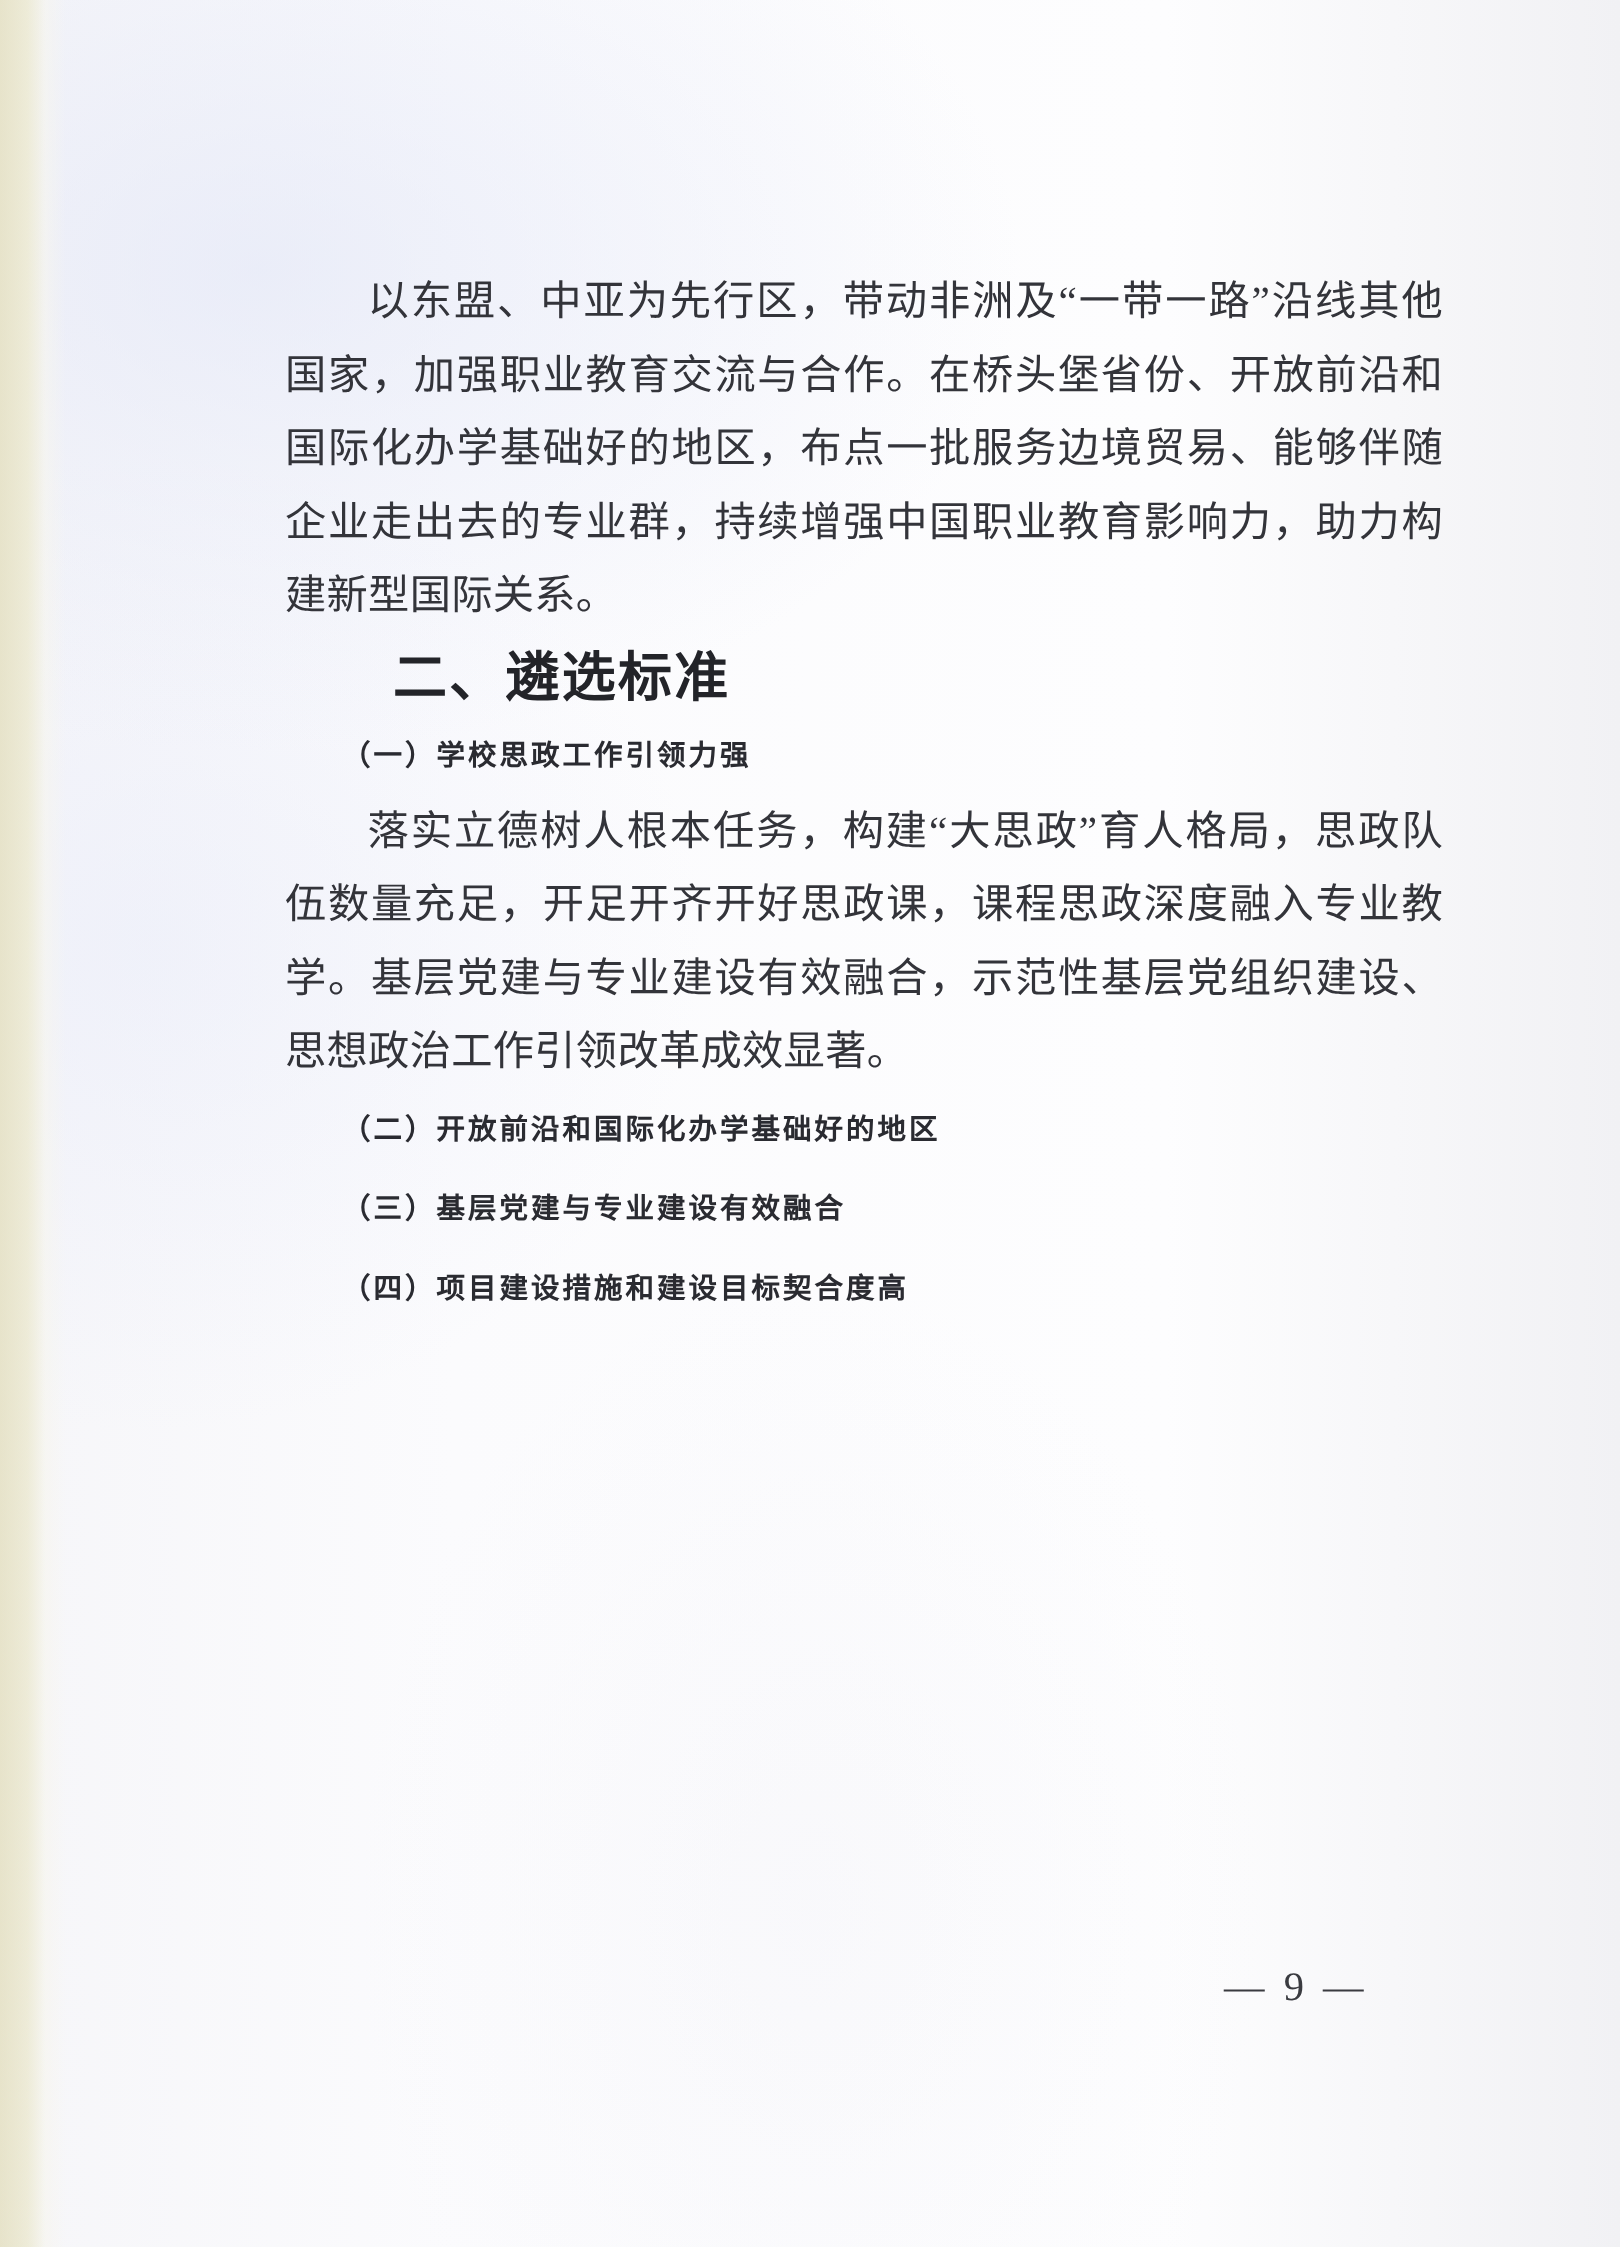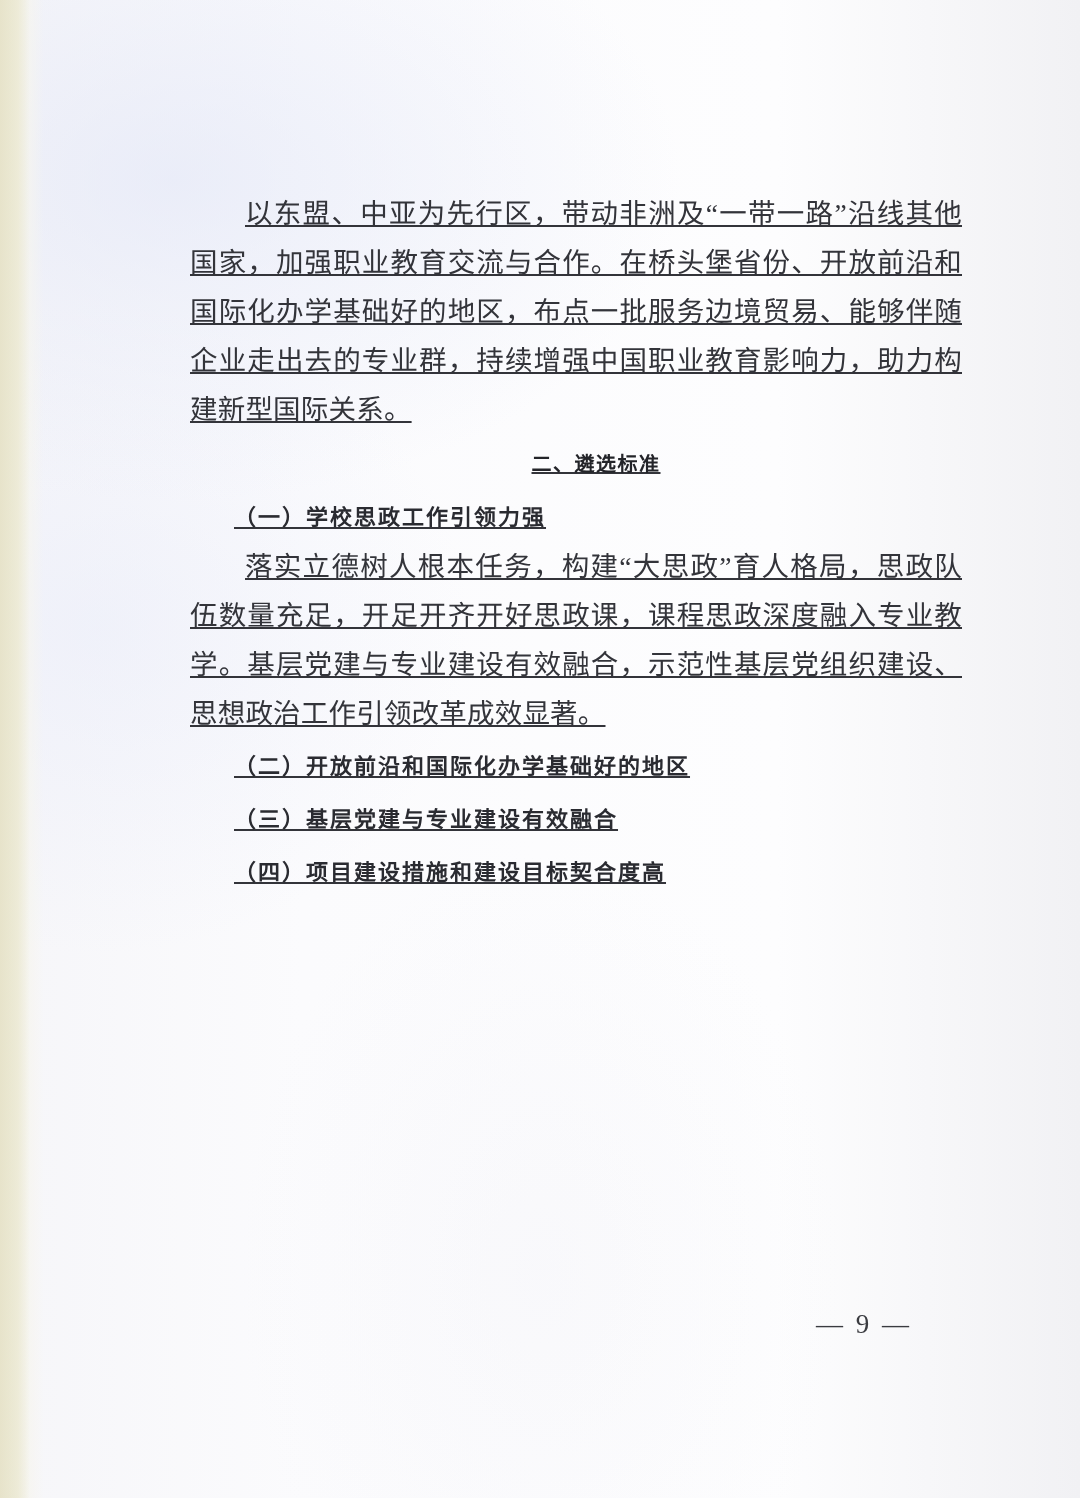--- a/index.html
+++ b/index.html
@@ -25,50 +25,49 @@
   .edge-shade {
     position: absolute;
     left: 0; top: 0;
     width: 30px; height: 100%;
     background: linear-gradient(90deg, rgba(221,216,188,0.35), rgba(221,216,188,0));
     pointer-events: none;
   }
   .content {
     position: absolute;
     left: 190px;
-    top: 189px;
+    top: 176px;
     width: 772px;
     color: #33343a;
     font-family: "Liberation Serif", "DejaVu Serif", serif;
     font-size: 27.5px;
     line-height: 49px;
     text-align: justify;
-    text-decoration: underline;
   }
   .body-para {
     margin: 0;
     text-indent: 2em;
     letter-spacing: 0.2px;
   }
   .section-heading {
     margin: 6px 0 0 0;
     text-indent: 2em;
     font-family: "Liberation Sans", "DejaVu Sans", sans-serif;
     font-weight: 700;
-    font-size: 20px;
+    font-size: 36px;
     line-height: 49px;
     letter-spacing: 1.5px;
     color: #232429;
-    text-align: center;
+    text-align: left;
   }
   .sub-heading {
     margin: 4px 0 0 0;
     text-indent: 2em;
     font-weight: 700;
-    font-size: 22px;
+    font-size: 19px;
     line-height: 49px;
     letter-spacing: 2px;
     color: #2a2b31;
     text-align: left;
   }
   .page-number {
     position: absolute;
     top: 1300px;
     right: 168px;
     font-family: "Liberation Serif", "DejaVu Serif", serif;

